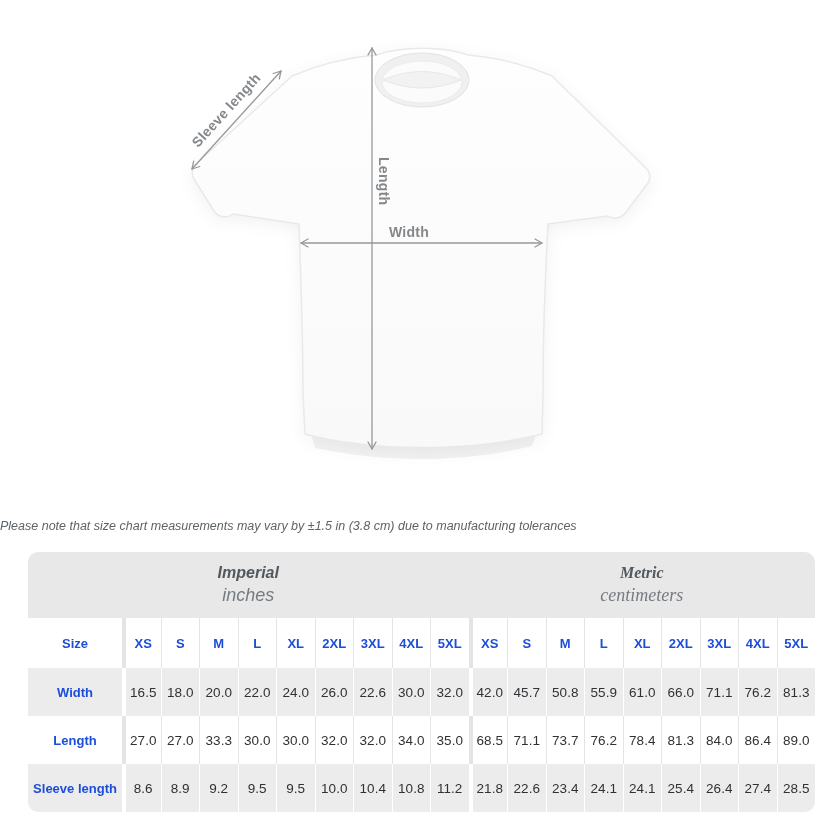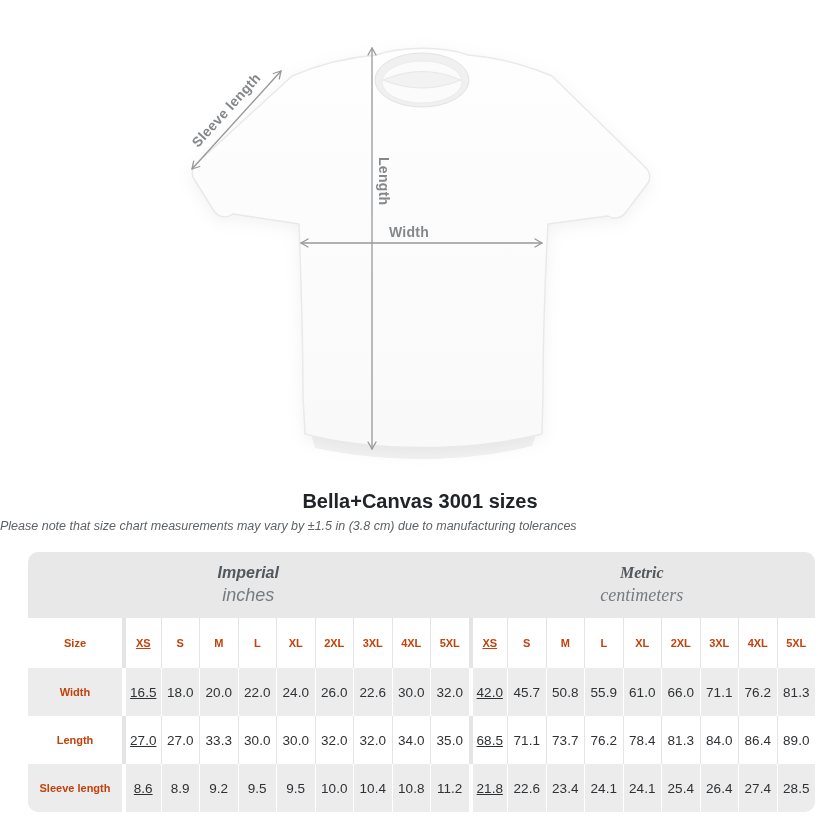--- a/index.html
+++ b/index.html
@@ -101,25 +101,25 @@
   }
   .c {
     display: flex;
     align-items: center;
     justify-content: center;
     white-space: nowrap;
   }
   .c.row-white { background: #ffffff; border-left: 1px solid #e4e4e4; }
   .c.row-gray  { background: #ececec; border-left: 1px solid #ffffff; }
   .c.lab  { border-left: none !important; }
-  .c.wide { border-left-width: 4px; text-decoration: underline; }
+  .c.wide { border-left-width: 4px; }
   .c.head, .c.lab {
-    font-size: 11px;
-    font-weight: bold;
-    color: #c2410c;
+    font-size: 13px;
+    font-weight: bold;
+    color: #1d4ed8;
   }
   .c.val {
     font-size: 13.5px;
     color: #2f3235;
   }
 </style>
 </head>
 <body>
 
 <div class="page">
@@ -178,21 +178,20 @@
           <path d="M 193.7 161.1 L 192 169 L 199.7 166.5"></path>
         </g>
       </g>
     </svg>
 
     <div class="dim-label label-width">Width</div>
     <div class="dim-label label-length">Length</div>
     <div class="dim-label label-sleeve">Sleeve length</div>
   </div>
 
-  <div class="chart-title">Bella+Canvas 3001 sizes</div>
   <div class="chart-subtitle">Please note that size chart measurements may vary by ±1.5 in (3.8 cm) due to manufacturing tolerances</div>
 
   <div class="size-table" id="size-grid">
     <div class="banner banner-imperial">
       <div class="banner-title">Imperial</div>
       <div class="banner-sub">inches</div>
     </div>
     <div class="banner banner-metric">
       <div class="banner-title">Metric</div>
       <div class="banner-sub">centimeters</div>

